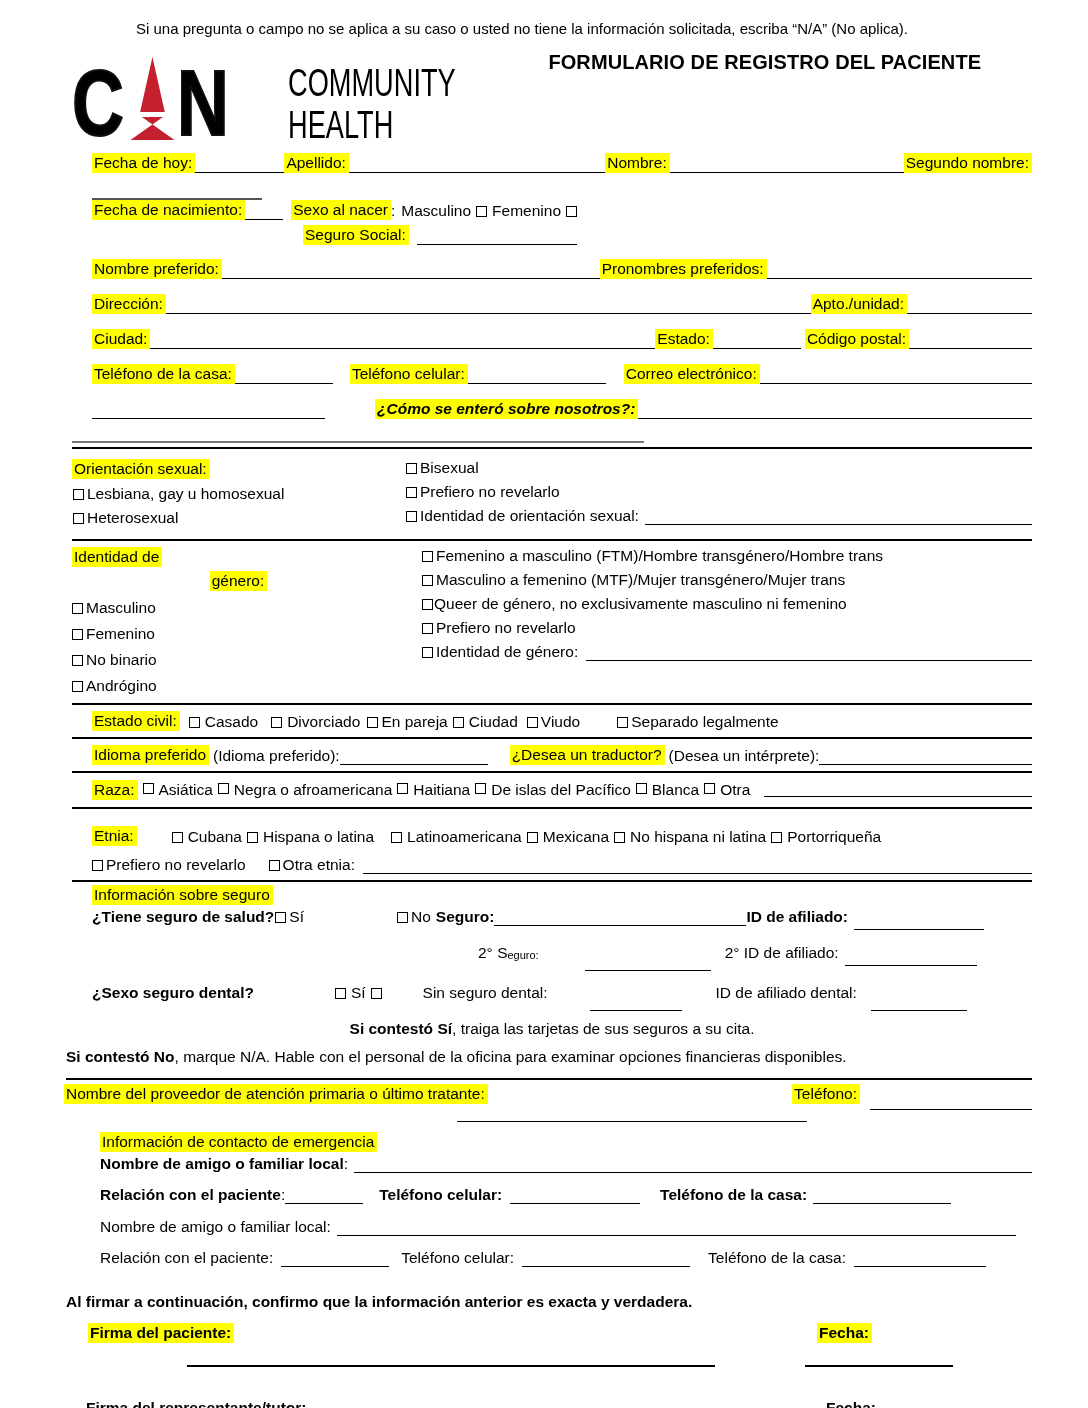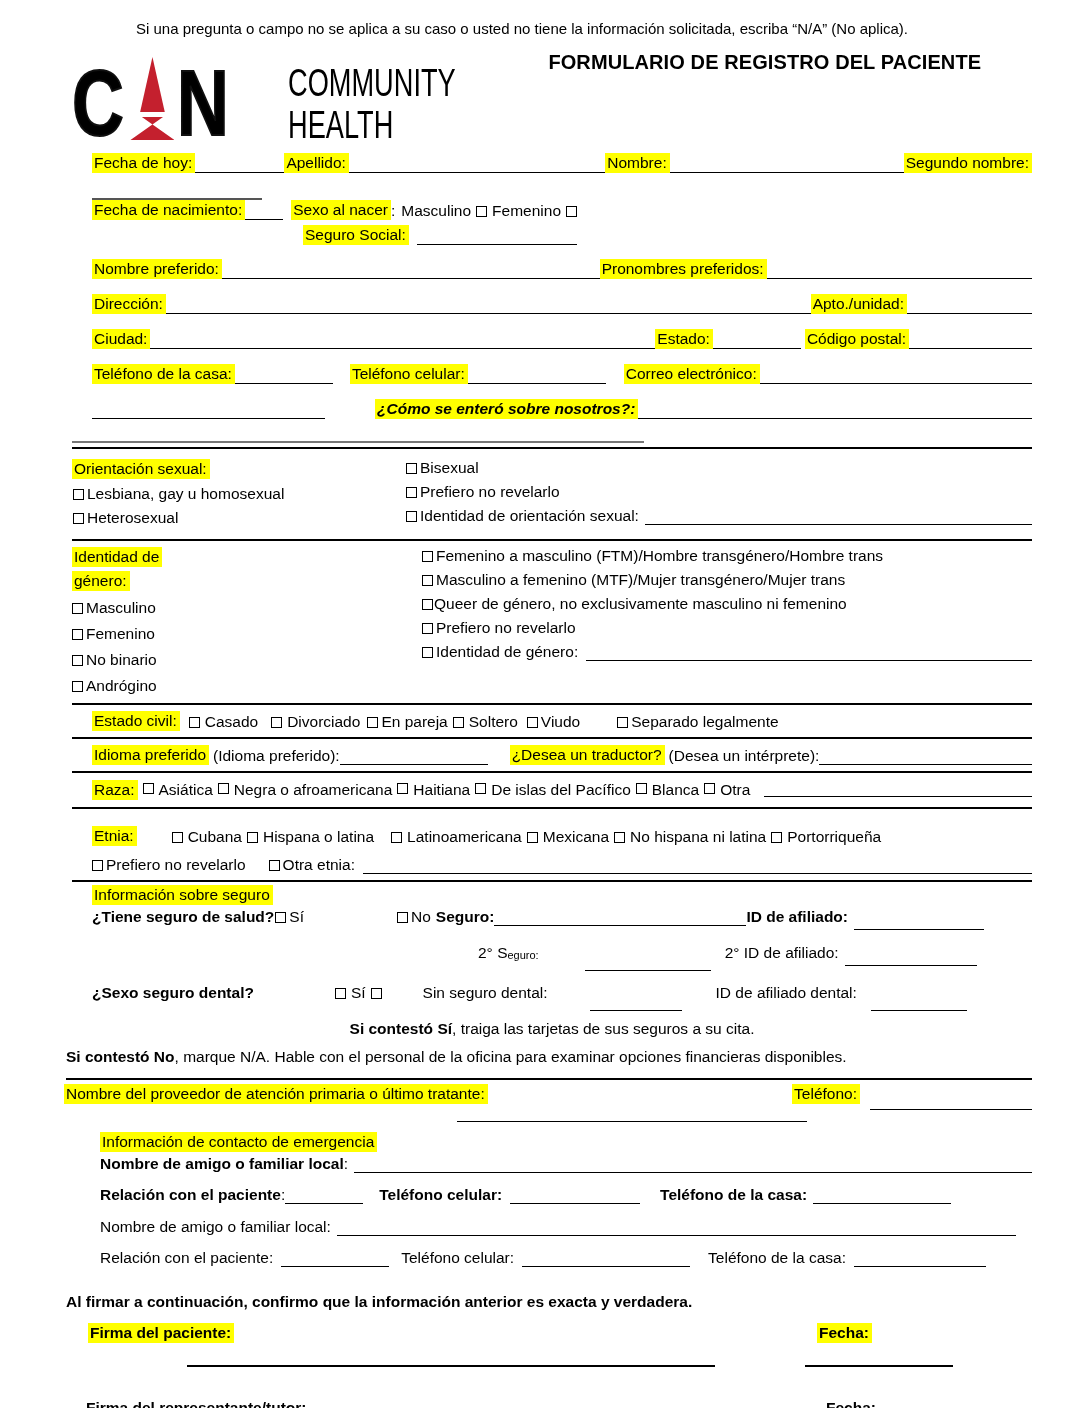--- a/index.html
+++ b/index.html
@@ -196,21 +196,21 @@
     </div>
   </div>
 
   <div class="divider" style="margin-top:12px;"></div>
 
   <div class="twocol" style="gap:16px;">
     <div class="col-left">
       <div class="opt">
         <span class="hl">Identidad de</span>
       </div>
-      <div class="opt" style="margin-top:4px;">
+      <div class="opt" style="margin-top:4px;justify-content:center;">
         <span class="hl">género:</span>
       </div>
       <div class="opt" style="margin-top:8px;">
         <span class="cb tight" style="margin-left:0;"></span>
         <span>Masculino</span>
       </div>
       <div class="opt" style="margin-top:8px;">
         <span class="cb tight" style="margin-left:0;"></span>
         <span>Femenino</span>
       </div>
@@ -256,21 +256,21 @@
     <span class="sp" style="width:4px;"></span>
     <span class="cb"></span>
     <span>Casado</span>
     <span class="sp" style="width:8px;"></span>
     <span class="cb"></span>
     <span>Divorciado</span>
     <span class="sp" style="width:6px;"></span>
     <span class="cb tight"></span>
     <span>En pareja</span>
     <span class="cb"></span>
-    <span>Soltero</span>
+    <span>Ciudad</span>
     <span class="sp" style="width:8px;"></span>
     <span class="cb tight"></span>
     <span>Viudo</span>
     <span class="sp" style="width:36px;"></span>
     <span class="cb tight"></span>
     <span>Separado legalmente</span>
   </div>
 
   <div class="divider" style="margin-top:6px;"></div>
 

